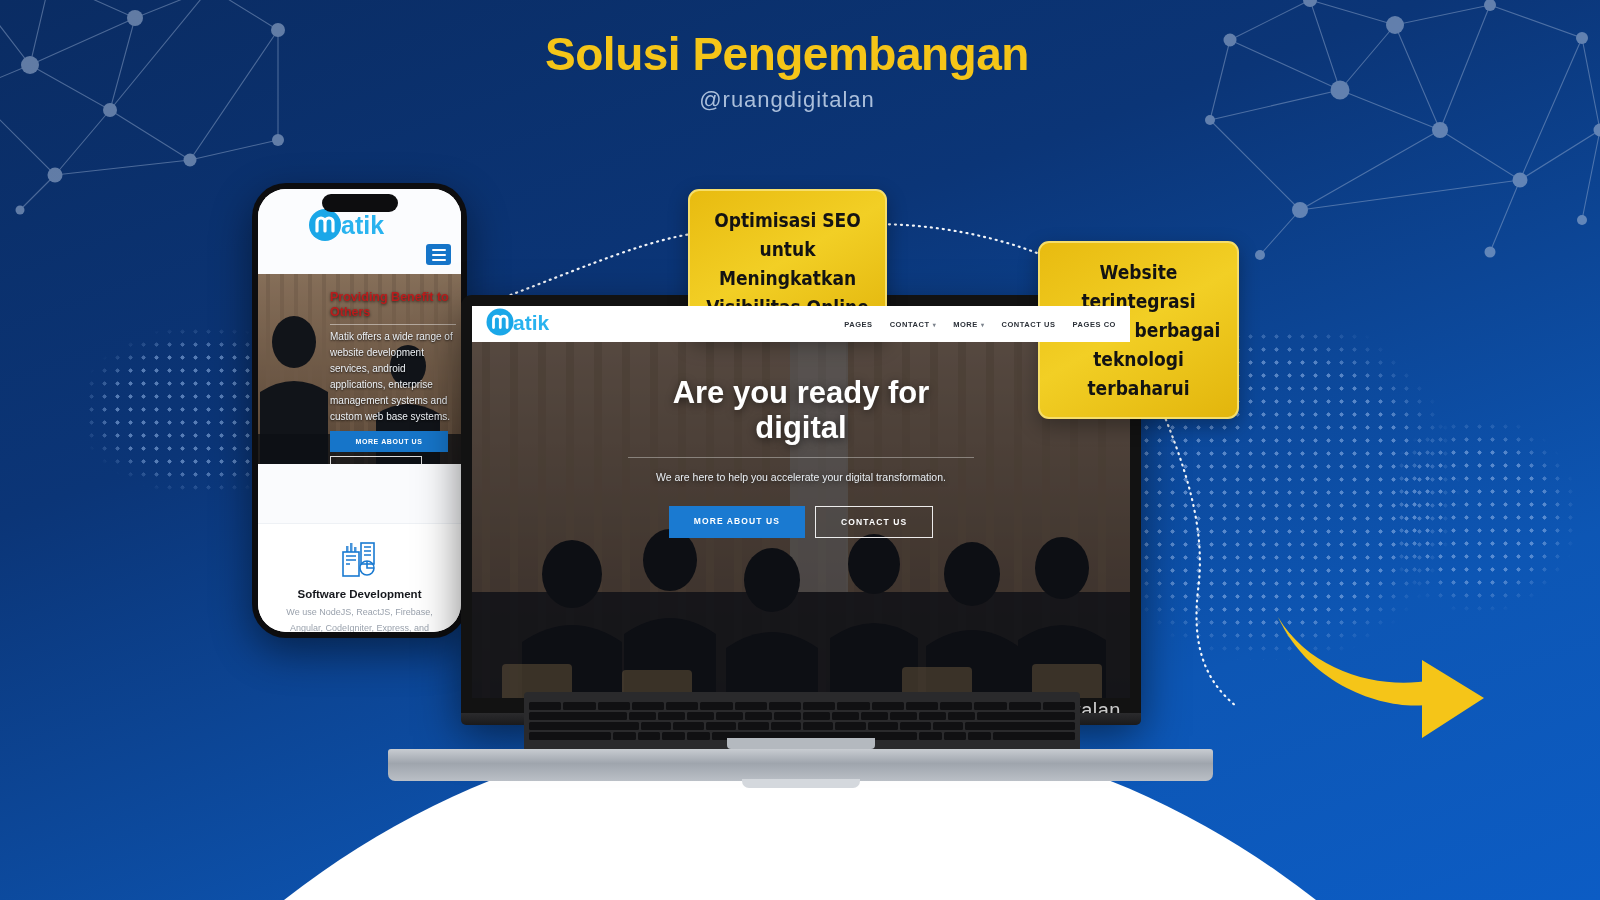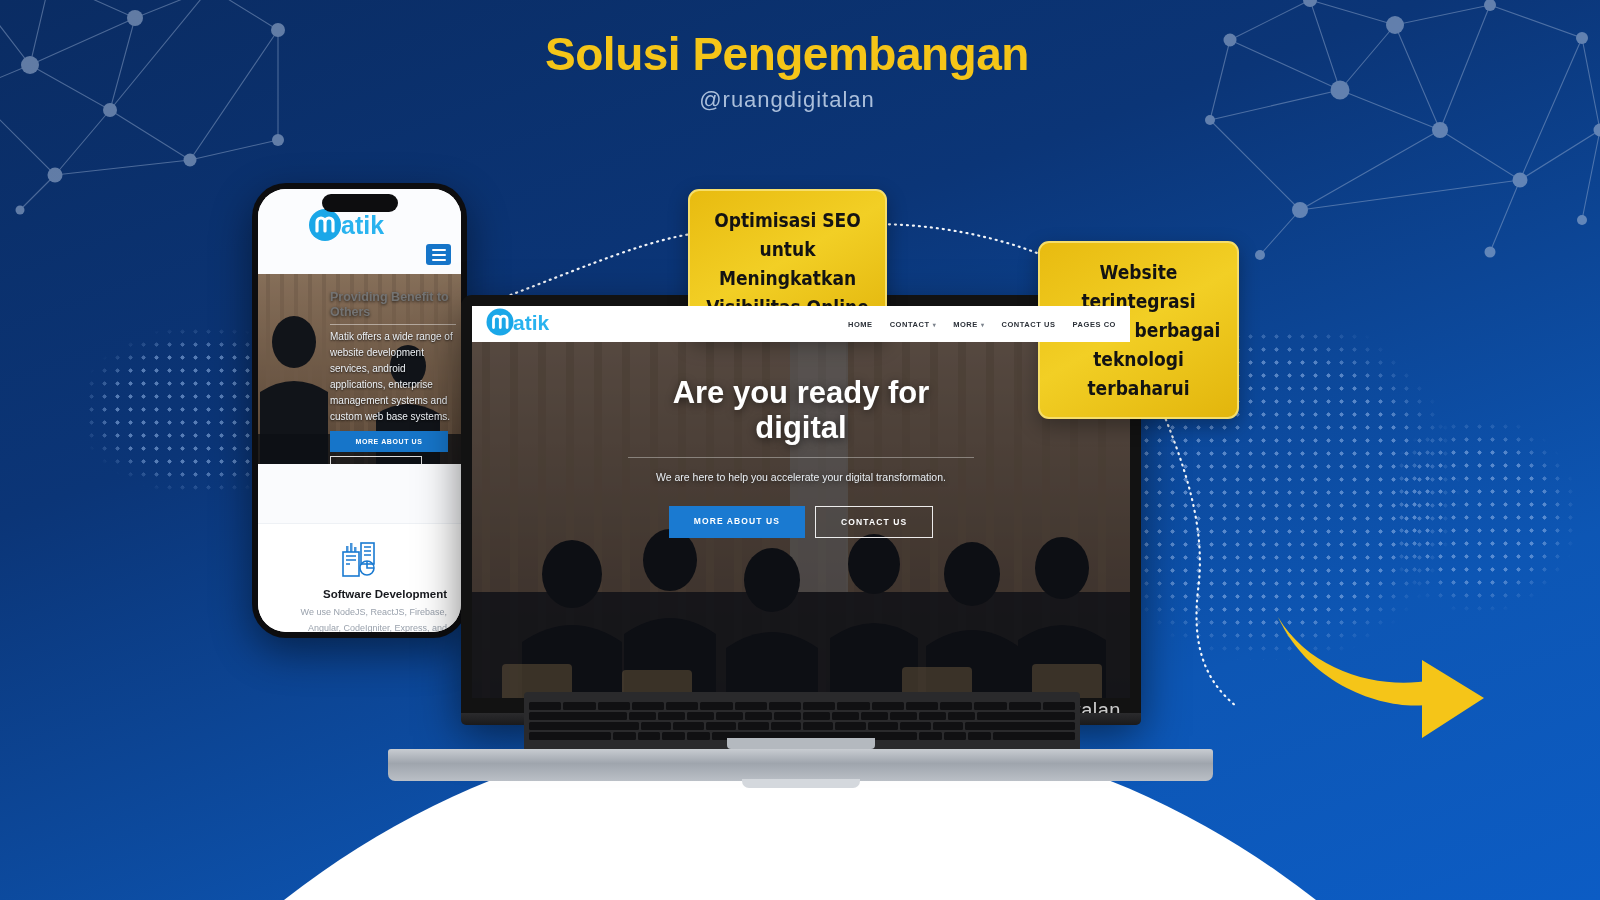--- a/index.html
+++ b/index.html
@@ -84,39 +84,39 @@
     position:absolute; right:10px; top:55px; width:25px; height:21px;
     background:#1675c9; border-radius:3px;
     display:flex; flex-direction:column; justify-content:center; align-items:center; gap:3px;
   }
   .ph-burger i { display:block; width:14px; height:2px; background:#fff; border-radius:1px; }
 
   .ph-hero { height:190px; position:relative; overflow:hidden; }
   .ph-hero .photo { position:absolute; inset:0; }
   .ph-hero .copy { position:absolute; left:72px; right:5px; top:16px; }
   .ph-hero h3 {
-    color:#737373; font-size:12.5px; font-weight:bold; line-height:1.18;
+    color:#b91c1c; font-size:12.5px; font-weight:bold; line-height:1.18;
     text-shadow:0 1px 3px rgba(0,0,0,.7);
   }
   .ph-rule { height:1px; background:rgba(255,255,255,.45); margin:4px 0 4px; }
   .ph-hero p {
     color:#eef2f6; font-size:10px; line-height:1.62;
     text-shadow:0 1px 2px rgba(0,0,0,.8);
   }
   .ph-btn-primary {
     margin-top:5px; background:#1675c9; color:#fff; font-size:7px; font-weight:bold;
     letter-spacing:.6px; text-align:center; padding:7px 0; width:118px;
   }
   .ph-btn-outline {
     margin-top:4px; border:1px solid rgba(255,255,255,.85); color:#fff;
     font-size:7px; font-weight:bold; letter-spacing:.6px;
     text-align:center; padding:6px 0; width:92px;
   }
   .ph-white { height:60px; background:#fafbfd; border-bottom:1px solid #eef1f5; }
-  .ph-card { padding:16px 14px 0; text-align:right; background:#fff; }
+  .ph-card { padding:16px 14px 0; text-align:center; background:#fff; }
   .ph-card h4 { font-size:11.5px; color:#16181d; font-weight:bold; margin-top:10px; }
   .ph-card p { font-size:9px; color:#9aa2ad; line-height:1.75; margin-top:5px; }
 
   
   #laptop { position:absolute; left:388px; top:295px; width:825px; height:520px; }
   .lid {
     position:absolute; left:73px; top:0; width:680px; height:425px;
     background:#121212; border-radius:11px 11px 3px 3px;
     padding:11px 11px 22px; box-shadow:0 16px 44px rgba(0,0,0,.5);
   }
@@ -380,21 +380,21 @@
         <div class="nav-bar">
           <div>
             <svg width="88" height="28" viewBox="0 0 88 28">
               <circle cx="14" cy="14" r="13.5" fill="#1aa7e8"></circle>
               <path d="M7.5 19.5 V11.5 a3.4 3.4 0 0 1 6.8 0 V19.5 M14.3 11.5 a3.4 3.4 0 0 1 6.8 0 V19.5" fill="none" stroke="#fff" stroke-width="2.8" stroke-linecap="round"></path>
               <text x="27" y="22" font-family="Liberation Sans, sans-serif" font-size="21" font-weight="bold" fill="#29b3ef">atik</text>
             </svg>
           </div>
           <nav class="nav-links">
             <a href="#">
-                <span>HOME</span>
+                <span>PAGES</span>
               </a>
             <a href="#">
                 <span>CONTACT</span>
                 <span class="caret">▾</span>
               </a>
             <a href="#">
                 <span>MORE</span>
                 <span class="caret">▾</span>
               </a>
             <a href="#">

